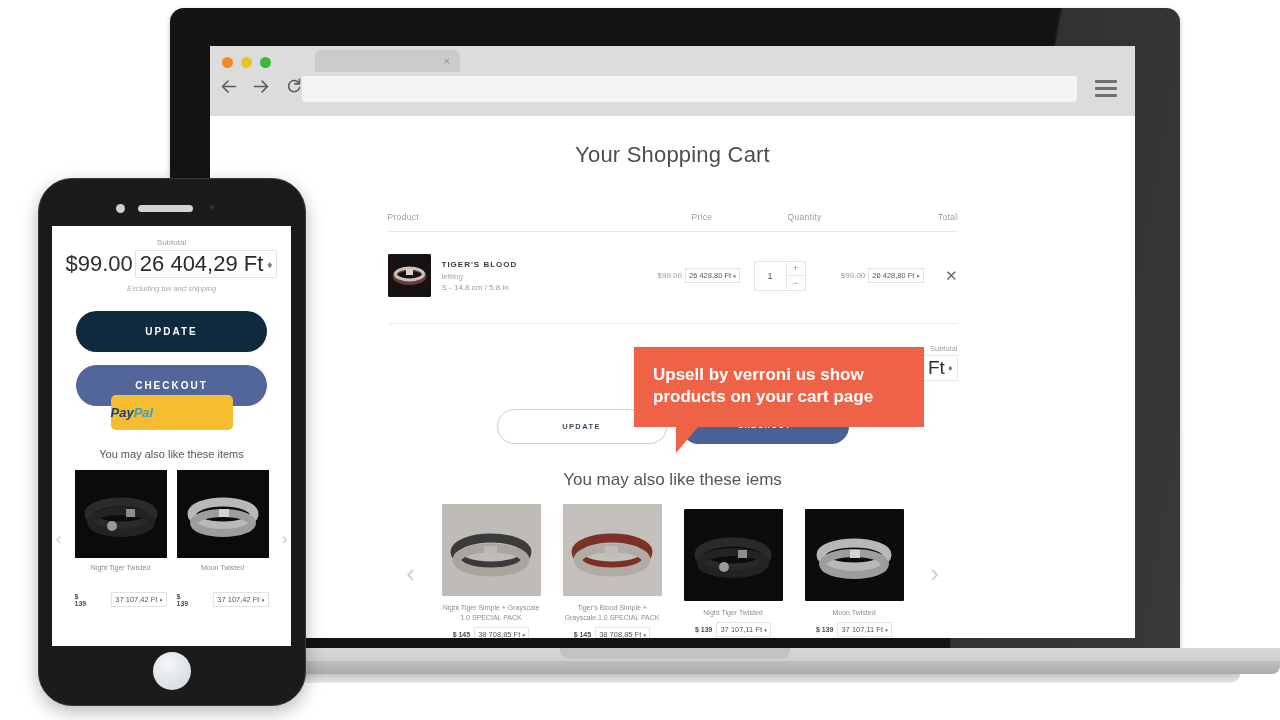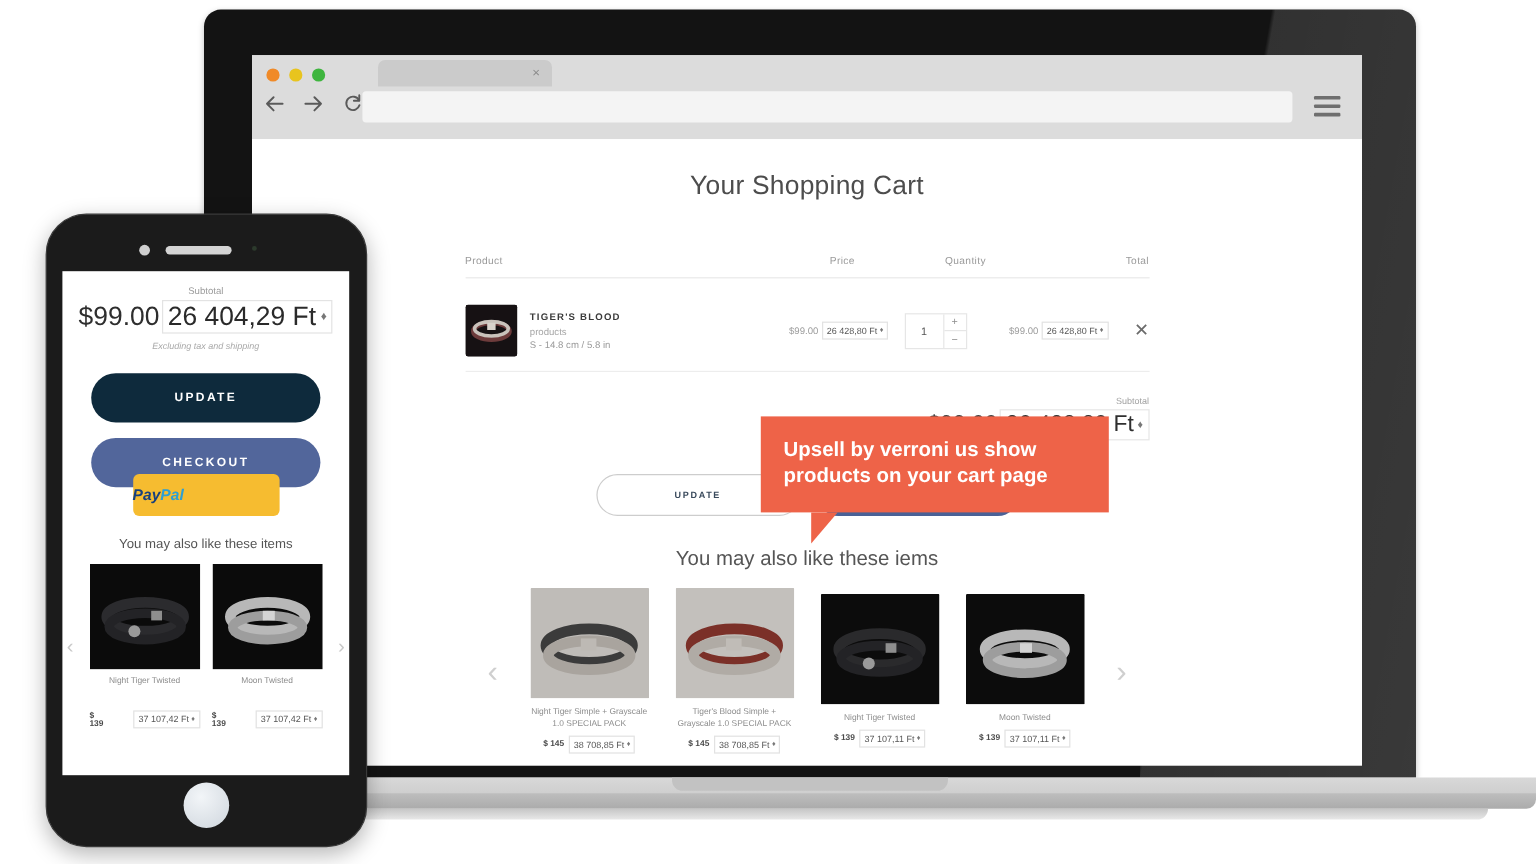--- a/index.html
+++ b/index.html
@@ -77,21 +77,21 @@
   .thead{
     display:flex; font-size:8.5px; color:#9a9a9a; letter-spacing:.3px;
     padding-bottom:9px; border-bottom:1px solid #e9e9e9;
   }
   .th-product{ flex:1; }
   .th-price{ width:96px;padding-left:36px; }
   .th-qty{ width:92px; }
   .th-total{ width:78px; text-align:right; }
 
   .row{
-    display:flex; align-items:center; padding:22px 0 12px;
+    display:flex; align-items:center; padding:22px 0 26px;
     border-bottom:1px solid #ededed;
   }
   .row-prod{ flex:1; display:flex; align-items:center; gap:11px; }
   .thumb{
     width:43px; height:43px; flex:none; border-radius:2px; overflow:hidden;
     background:#1a1516;
   }
   .pname{ font-size:8px; font-weight:bold; color:#3b3b3b; letter-spacing:1px; }
   .pvendor{ font-size:8px; color:#a6a6a6; margin-top:3px; }
   .pvar{ font-size:8px; color:#9a9a9a; margin-top:2px; }
@@ -286,21 +286,21 @@
               <div class="thumb">
                 <svg viewBox="0 0 43 43" width="43" height="43">
                   <rect width="43" height="43" fill="#161113"></rect>
                   <ellipse cx="21.5" cy="22" rx="15" ry="7" fill="none" stroke="#6d3b3b" stroke-width="4"></ellipse>
                   <ellipse cx="21.5" cy="20" rx="14" ry="6" fill="none" stroke="#c9c2bb" stroke-width="3"></ellipse>
                   <rect x="18" y="15" width="7" height="6" fill="#d8d2cb"></rect>
                 </svg>
               </div>
               <div>
                 <div class="pname">TIGER'S BLOOD</div>
-                <div class="pvendor">products</div>
+                <div class="pvendor">letting</div>
                 <div class="pvar">S - 14.8 cm / 5.8 in</div>
               </div>
             </div>
 
             <div class="cell-price">
               <span class="usd">$99.00</span>
               <span class="ftbox">
                 <span>26 428,80 Ft</span>
                 <span class="ftcaret">♦</span>
               </span>

